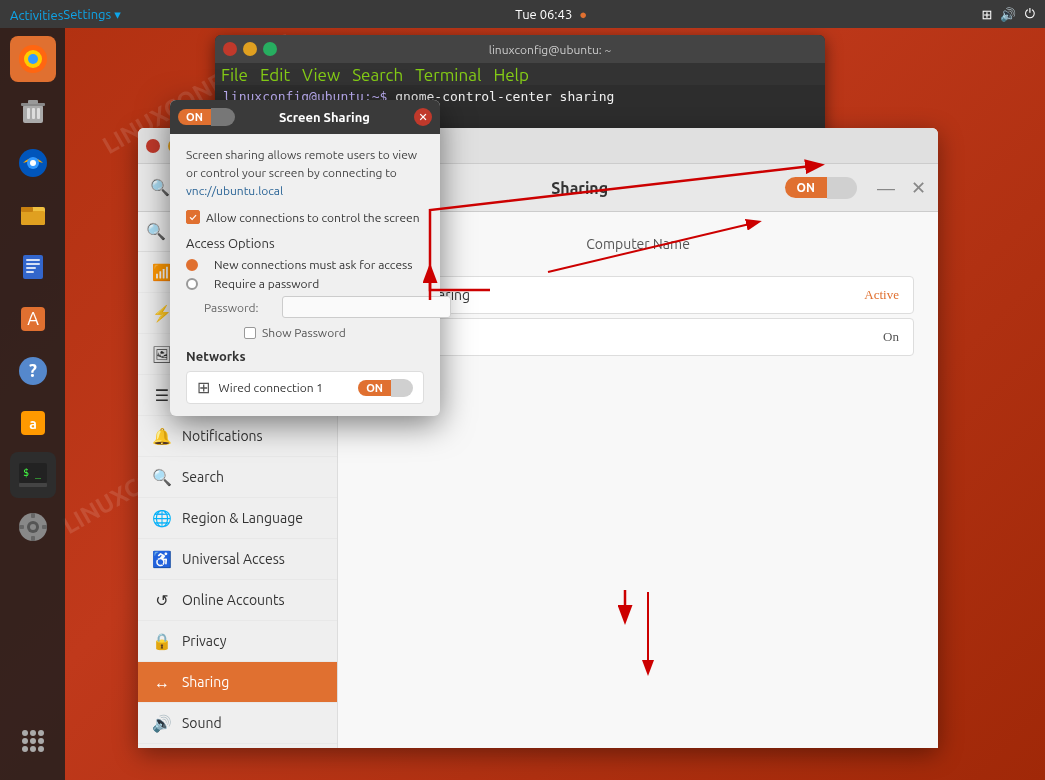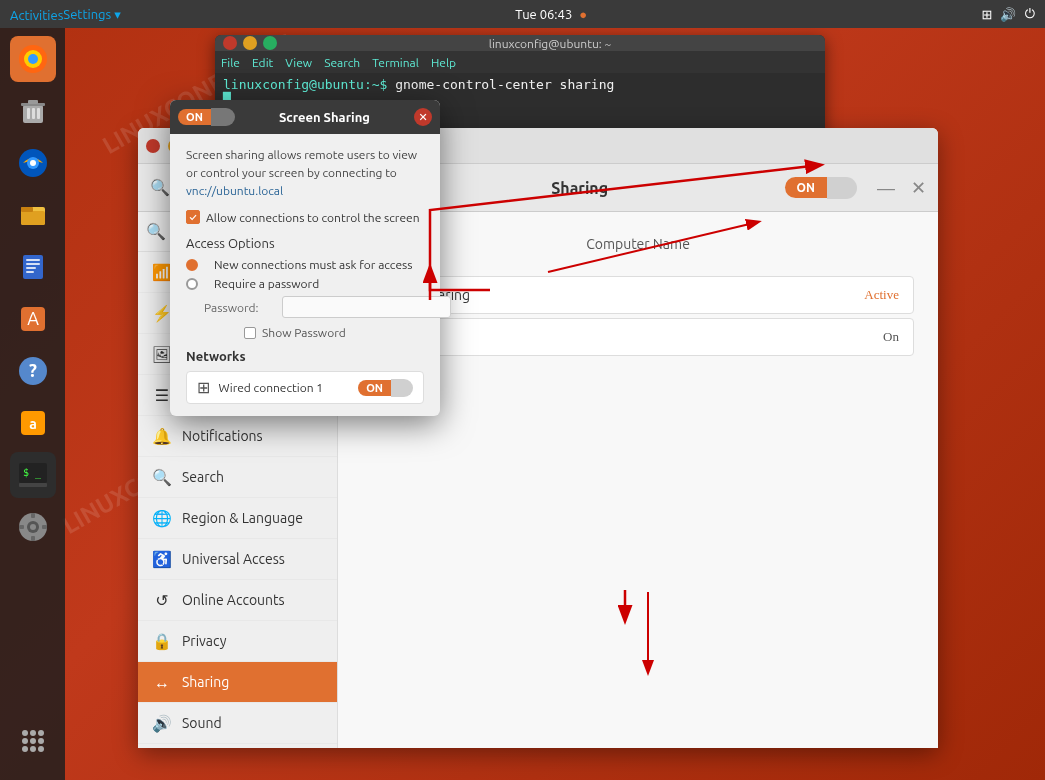--- a/index.html
+++ b/index.html
@@ -115,21 +115,21 @@
       top: 35px;
       left: 215px;
       width: 610px;
       height: 105px;
       background: #2d2d2d;
       border-radius: 6px;
       z-index: 30;
       box-shadow: 0 4px 16px rgba(0,0,0,0.5);
     }
     .terminal-titlebar {
-      height: 16px;
+      height: 28px;
       background: #444;
       border-radius: 6px 6px 0 0;
       display: flex;
       align-items: center;
       padding: 0 8px;
       gap: 6px;
     }
     .terminal-title {
       flex: 1;
       text-align: center;
@@ -144,32 +144,32 @@
     }
     .terminal-menubar {
       height: 22px;
       background: #333;
       display: flex;
       align-items: center;
       padding: 0 6px;
       gap: 12px;
     }
     .terminal-menubar span {
-      color: #5eead4;
-      font-size: 12px;
+      color: #84cc16;
+      font-size: 17px;
       cursor: pointer;
     }
     .terminal-content {
       padding: 4px 8px;
       color: #f0f0f0;
       font-family: monospace;
       font-size: 13px;
       background: #2d2d2d;
     }
-    .terminal-prompt { color: #5eead4; }
+    .terminal-prompt { color: #c4b5fd; }
     .terminal-cmd { color: white; }
 
     
     .settings-window {
       position: absolute;
       top: 128px;
       left: 138px;
       width: 800px;
       height: 620px;
       background: #f5f5f5;

